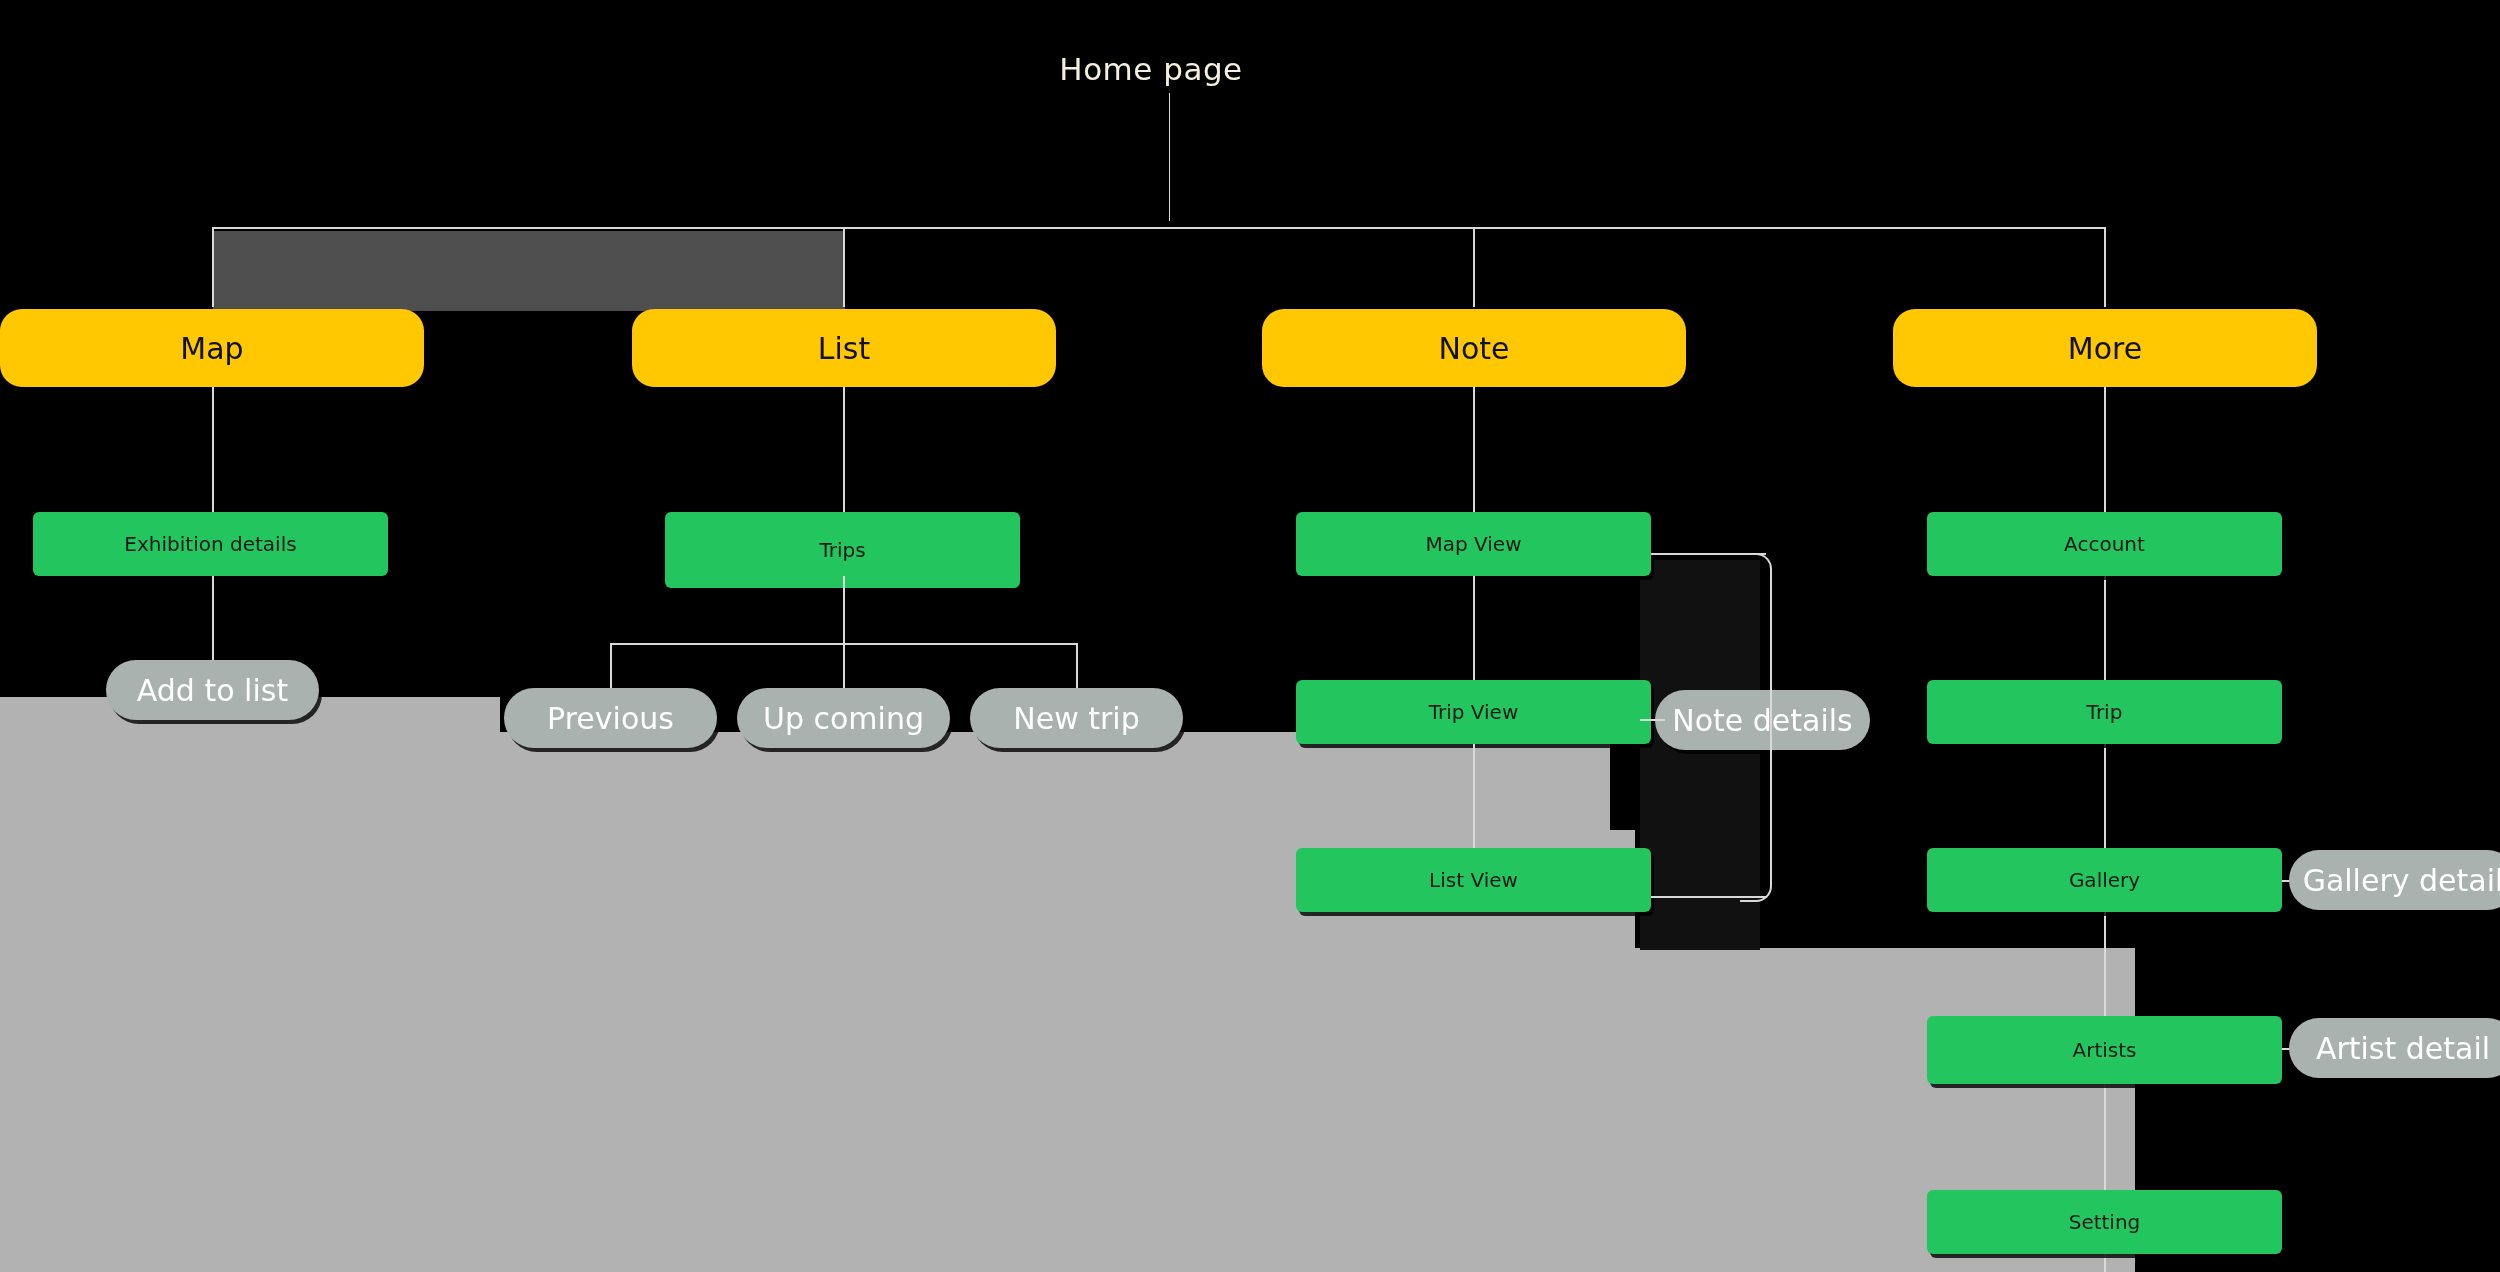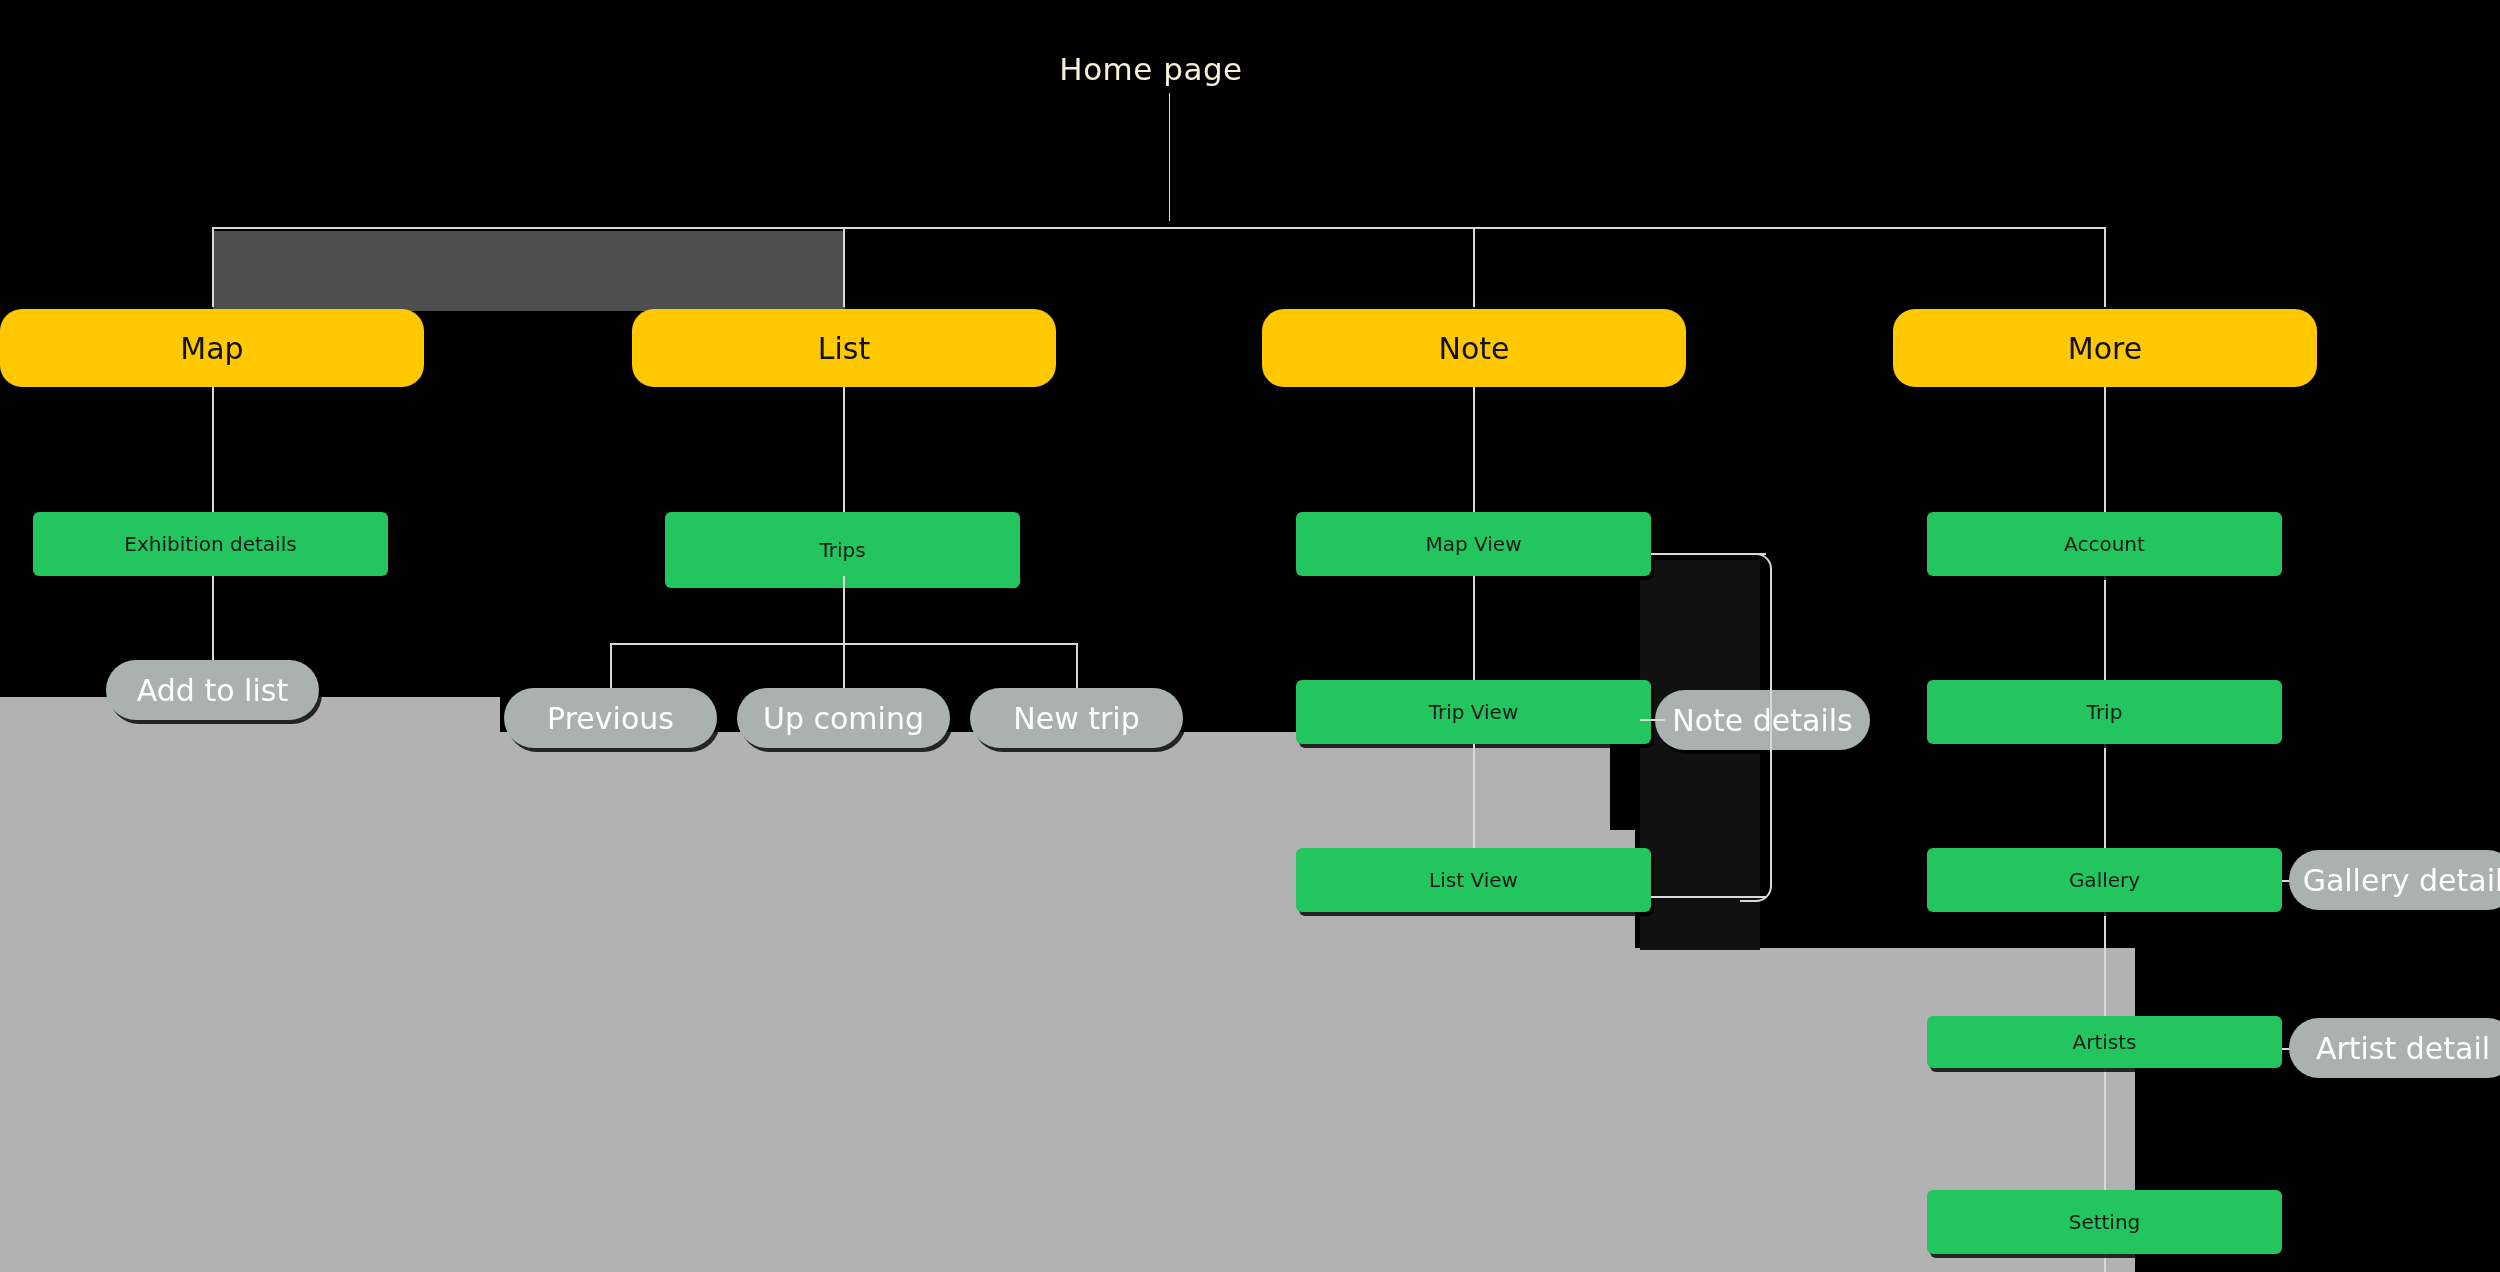--- a/index.html
+++ b/index.html
@@ -184,21 +184,21 @@
     <span>Trip</span>
   </div>
   <div class="node node-cream" style="left:1927px; top:848px; width:355px; height:64px;">
     <span>Gallery</span>
   </div>
   <div class="line h" style="left:2282px; top:880px; width:10px; height:2px;"></div>
   <div class="node node-grey" style="left:2289px; top:850px; width:228px; height:60px;">
     <span>Gallery detail</span>
   </div>
 
-  <div class="node node-cream" style="left:1927px; top:1016px; width:355px; height:52px;">
+  <div class="node node-cream" style="left:1927px; top:1016px; width:355px; height:68px;">
     <span>Artists</span>
   </div>
   <div class="line h" style="left:2282px; top:1048px; width:10px; height:2px;"></div>
   <div class="node node-grey" style="left:2289px; top:1018px; width:228px; height:60px;">
     <span>Artist detail</span>
   </div>
 
   <div class="node node-cream" style="left:1927px; top:1190px; width:355px; height:64px;text-align:right;">
     <span>Setting</span>
   </div>

